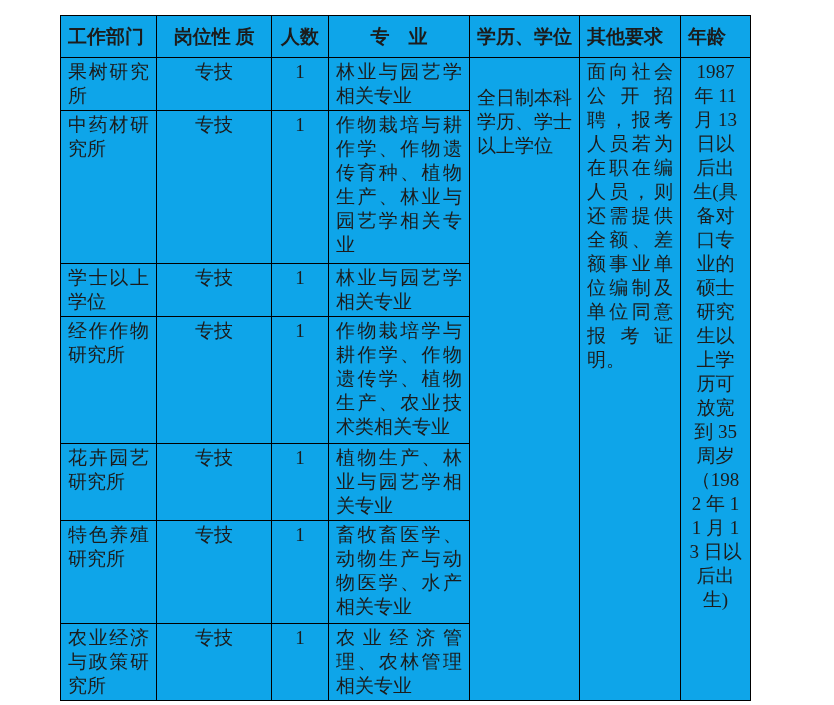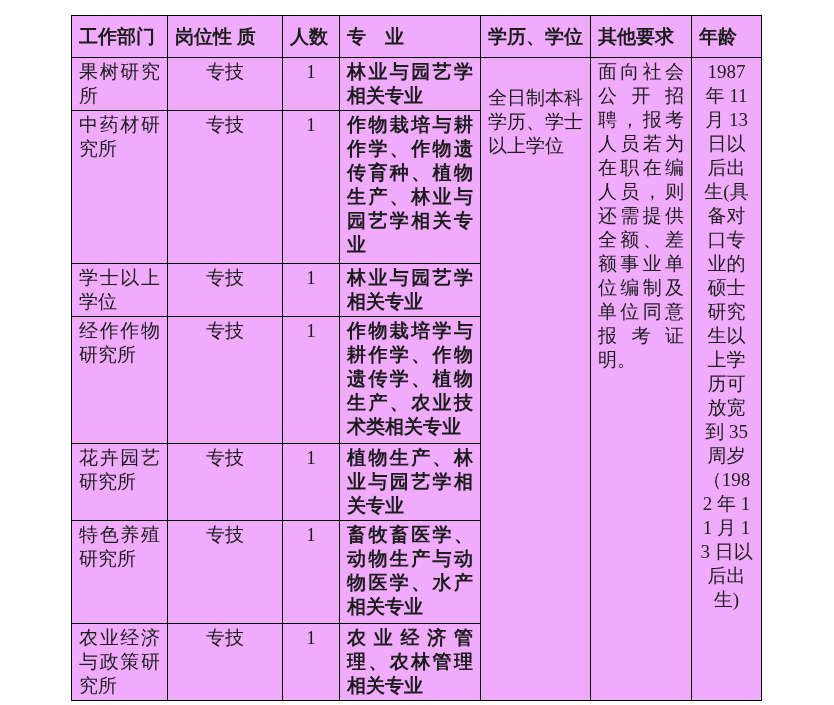--- a/index.html
+++ b/index.html
@@ -14,48 +14,48 @@
     overflow: hidden;
   }
   .page {
     position: relative;
     width: 834px;
     height: 705px;
     background: #ffffff;
   }
   table.recruit {
     position: absolute;
-    left: 71px;
+    left: 60px;
     top: 15px;
     width: 690px;
     border-collapse: collapse;
     table-layout: fixed;
-    background: #f0abfc;
+    background: #0ea5e9;
   }
   table.recruit th,
   table.recruit td {
     border: 1px solid #000000;
     vertical-align: top;
     padding: 2px 7px;
     font-size: 19px;
     line-height: 24px;
     overflow: hidden;
   }
   table.recruit th {
     font-weight: bold;
     vertical-align: middle;
     text-align: left;
     height: 42px;
     white-space: pre;
   }
-  table.recruit th.c { text-align: left; }
+  table.recruit th.c { text-align: center; }
   td.dept  { text-align: justify; }
   td.type  { text-align: center; }
   td.count { text-align: center; }
-  td.major { text-align: justify; font-weight: bold; }
+  td.major { text-align: justify; }
   td.edu   { text-align: justify; vertical-align: top; }
   td.edu .pad { padding-top: 26px; }
   td.other { text-align: justify; vertical-align: top; }
   td.age   {
     text-align: center;
     vertical-align: top;
     word-break: break-all;
     padding: 2px 8px;
     margin-top: 29px;
   }

